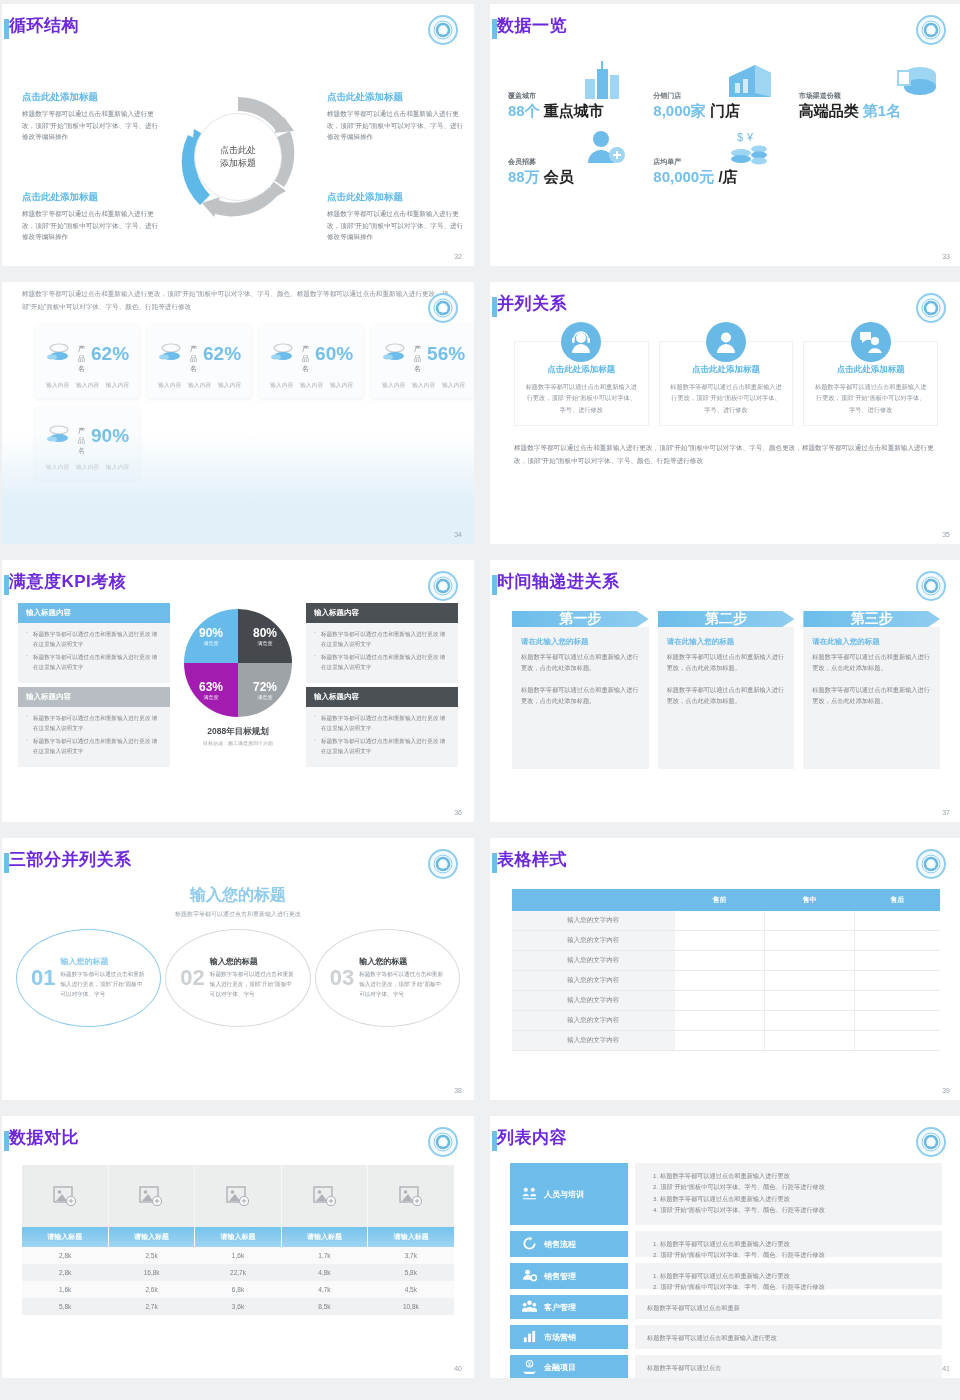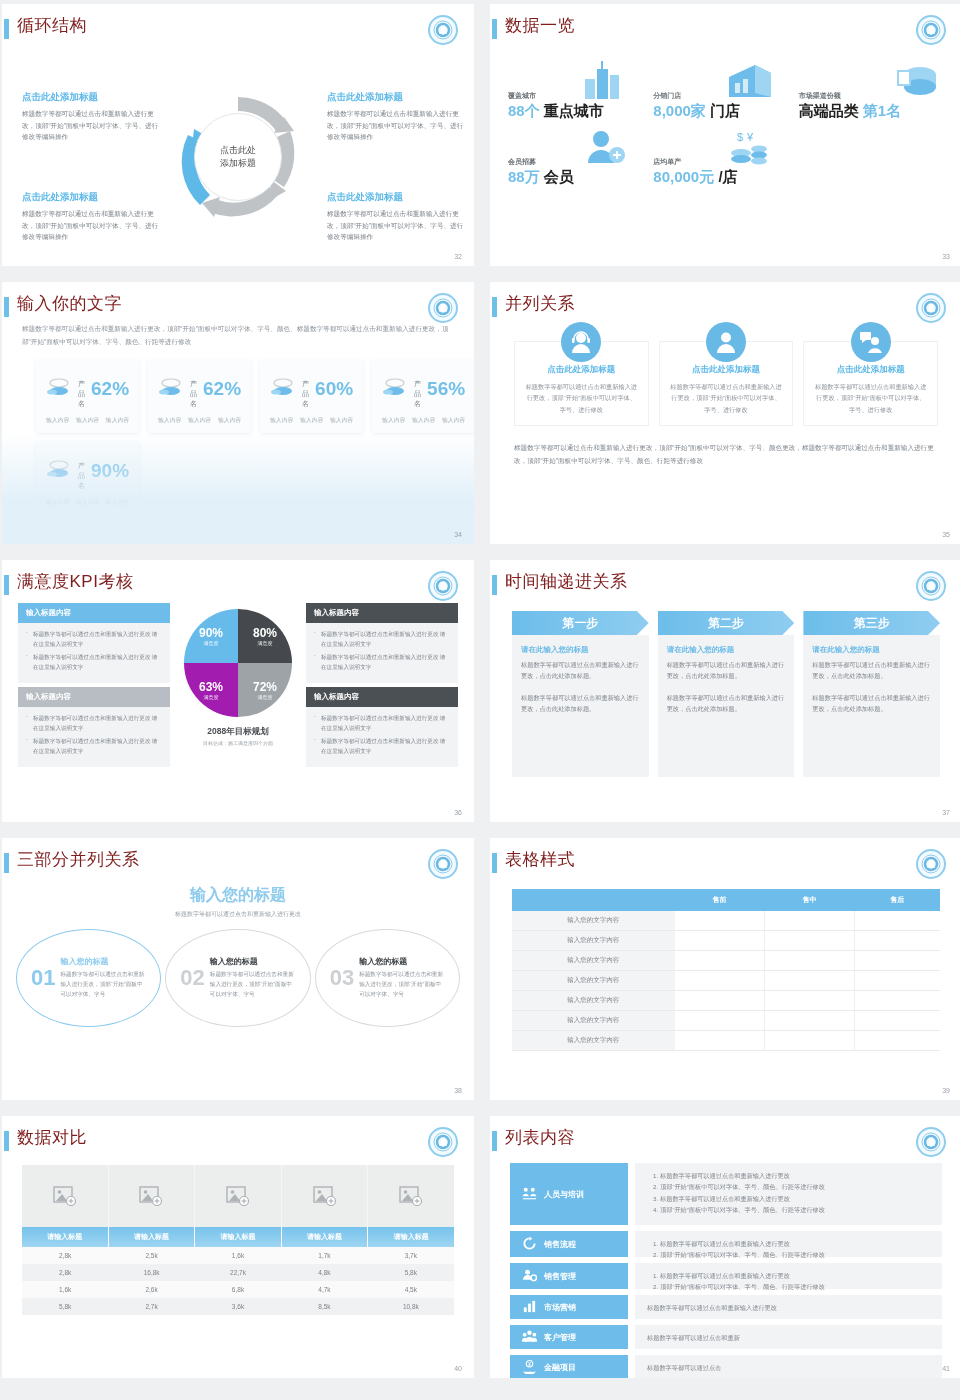--- a/index.html
+++ b/index.html
@@ -18,22 +18,22 @@
   }
   .slide {
     position: relative;
     background: #ffffff;
     overflow: hidden;
   }
   
   .stitle-row { display: flex; align-items: flex-start; padding: 11px 0 0 0; }
   .tick { width: 5px; height: 20px; background: #6fc0e8; margin-left: 2px; margin-top: 4px; flex: none; }
   .stitle {
-    font-size: 17px; font-weight: normal; color: #7f1d1d;
-    margin-left: 8px; letter-spacing: .5px; line-height: 1.25;
+    font-size: 17px; font-weight: bold; color: #6d28d9;
+    margin-left: 0; letter-spacing: .5px; line-height: 1.25;
   }
   .logo {
     position: absolute; right: 16px; top: 11px;
     width: 30px; height: 30px; border-radius: 50%;
     border: 2px solid #8ecdee; background: #f4fbfe;
     display: flex; align-items: center; justify-content: center;
   }
   .logo svg { display: block; }
   .pagenum {
     position: absolute; right: 12px; bottom: 6px;
@@ -101,21 +101,21 @@
   .q1 { left: 0; top: 0; background: #66bbea; border-radius: 54px 0 0 0; }
   .q2 { right: 0; top: 0; background: #45494d; border-radius: 0 54px 0 0; }
   .q3 { left: 0; bottom: 0; background: #a21caf; border-radius: 0 0 0 54px; }
   .q4 { right: 0; bottom: 0; background: #9ea3a7; border-radius: 0 0 54px 0; margin-left: 41px; }
   .donut-cap { text-align: center; margin-top: 9px; }
   .donut-cap .t { font-size: 8.5px; color: #4a4f54; font-weight: bold; }
   .donut-cap .s { font-size: 5px; color: #9aa1a7; margin-top: 2px; }
   
   .tl-row { display: flex; gap: 9px; padding: 0 22px; margin-top: 16px; }
   .tl-col { flex: 1; }
-  .tl-head { position: relative; height: 24px; color: #fff; font-size: 12px; font-weight: bold;
+  .tl-head { position: relative; height: 16px; color: #fff; font-size: 14px; font-weight: bold;
              display: flex; align-items: center; justify-content: center;
              background: linear-gradient(to right,#6cbdea,#8fcdf0);
              clip-path: polygon(0 0, calc(100% - 12px) 0, 100% 50%, calc(100% - 12px) 100%, 0 100%); }
   .tl-body { background: #f2f3f4; padding: 10px 9px; height: 142px; }
   .tl-h { color: #6dbce9; font-size: 7.5px; font-weight: bold; margin-bottom: 4px; }
   .tl-p { font-size: 6.2px; color: #7d848b; line-height: 1.85; margin-bottom: 10px; }
   
   .c3-title { text-align: center; color: #8ecbed; font-size: 16px; font-weight: bold; margin-top: 12px; }
   .c3-sub { text-align: center; font-size: 6px; color: #9aa1a7; margin-top: 4px; }
   .c3-row { display: flex; padding: 0 14px; margin-top: 10px; gap: 4px; }
@@ -300,24 +300,20 @@
         <div class="kpi-lbl">店均单产</div>
         <div class="kpi-val"><em>80,000元</em> <span>/店</span></div>
       </div>
       <div class="kpi-item"></div>
     </div>
     <div class="pagenum">33</div>
   </div>
 
   <div class="slide">
     <div class="wave"></div>
-    <div class="stitle-row">
-      <span class="tick"></span>
-      <span class="stitle">输入你的文字</span>
-    </div>
     <div class="logo">
       <svg width="20" height="20" viewBox="0 0 20 20">
           <circle cx="10" cy="10" r="9" fill="none" stroke="#8ecdee" stroke-width="1"></circle>
           <circle cx="10" cy="10" r="6" fill="none" stroke="#6bb8e3" stroke-width="2.5"></circle>
           <rect x="8" y="6" width="4" height="6" fill="#fff"></rect>
           <rect x="6" y="12" width="8" height="1.5" fill="#fff"></rect>
         </svg>
     </div>
     <div class="lead">标题数字等都可以通过点击和重新输入进行更改，顶部“开始”面板中可以对字体、字号、颜色、标题数字等都可以通过点击和重新输入进行更改，顶部“开始”面板中可以对字体、字号、颜色、行距等进行修改</div>
     <div class="pcards">
@@ -882,51 +878,51 @@
           <ol>
             <li>标题数字等都可以通过点击和重新输入进行更改</li>
             <li>顶部“开始”面板中可以对字体、字号、颜色、行距等进行修改</li>
           </ol>
         </div>
       </div>
 
       <div class="lst-row" style="height:24px">
         <div class="lst-lbl">
           <span><svg width="15" height="15" viewBox="0 0 16 16" fill="#fff">
-                <rect x="2" y="9" width="3" height="5"></rect>
-                <rect x="6.5" y="5" width="3" height="9"></rect>
-                <rect x="11" y="2" width="3" height="12"></rect>
-              </svg></span>
-          <span>市场营销</span>
-        </div>
-        <div class="lst-body">
-          <p>标题数字等都可以通过点击和重新输入进行更改</p>
-        </div>
-      </div>
-
-      <div class="lst-row" style="height:24px">
-        <div class="lst-lbl">
-          <span><svg width="15" height="15" viewBox="0 0 16 16" fill="#fff">
                 <circle cx="8" cy="4" r="2.4"></circle>
                 <circle cx="2.8" cy="6" r="2"></circle>
                 <circle cx="13.2" cy="6" r="2"></circle>
                 <path d="M3 13.5 A5 5 0 0 1 13 13.5 Z"></path>
                 <path d="M0 12 A3 3 0 0 1 5 10.2 L5 13.5 L0 13.5 Z"></path>
                 <path d="M16 12 A3 3 0 0 0 11 10.2 L11 13.5 L16 13.5 Z"></path>
               </svg></span>
           <span>客户管理</span>
         </div>
         <div class="lst-body">
           <p>标题数字等都可以通过点击和重新</p>
         </div>
       </div>
 
       <div class="lst-row" style="height:24px">
         <div class="lst-lbl">
           <span><svg width="15" height="15" viewBox="0 0 16 16" fill="#fff">
+                <rect x="2" y="9" width="3" height="5"></rect>
+                <rect x="6.5" y="5" width="3" height="9"></rect>
+                <rect x="11" y="2" width="3" height="12"></rect>
+              </svg></span>
+          <span>市场营销</span>
+        </div>
+        <div class="lst-body">
+          <p>标题数字等都可以通过点击和重新输入进行更改</p>
+        </div>
+      </div>
+
+      <div class="lst-row" style="height:24px">
+        <div class="lst-lbl">
+          <span><svg width="15" height="15" viewBox="0 0 16 16" fill="#fff">
                 <circle cx="8" cy="5" r="3.4" fill="none" stroke="#fff" stroke-width="1.3"></circle>
                 <text x="8" y="7.2" font-size="5" text-anchor="middle" fill="#fff" font-family="Liberation Sans">¥</text>
                 <path d="M1 12 A7 5 0 0 0 15 12 L15 13.6 L1 13.6 Z"></path>
               </svg></span>
           <span>金融项目</span>
         </div>
         <div class="lst-body">
           <p>标题数字等都可以通过点击</p>
         </div>
       </div>

